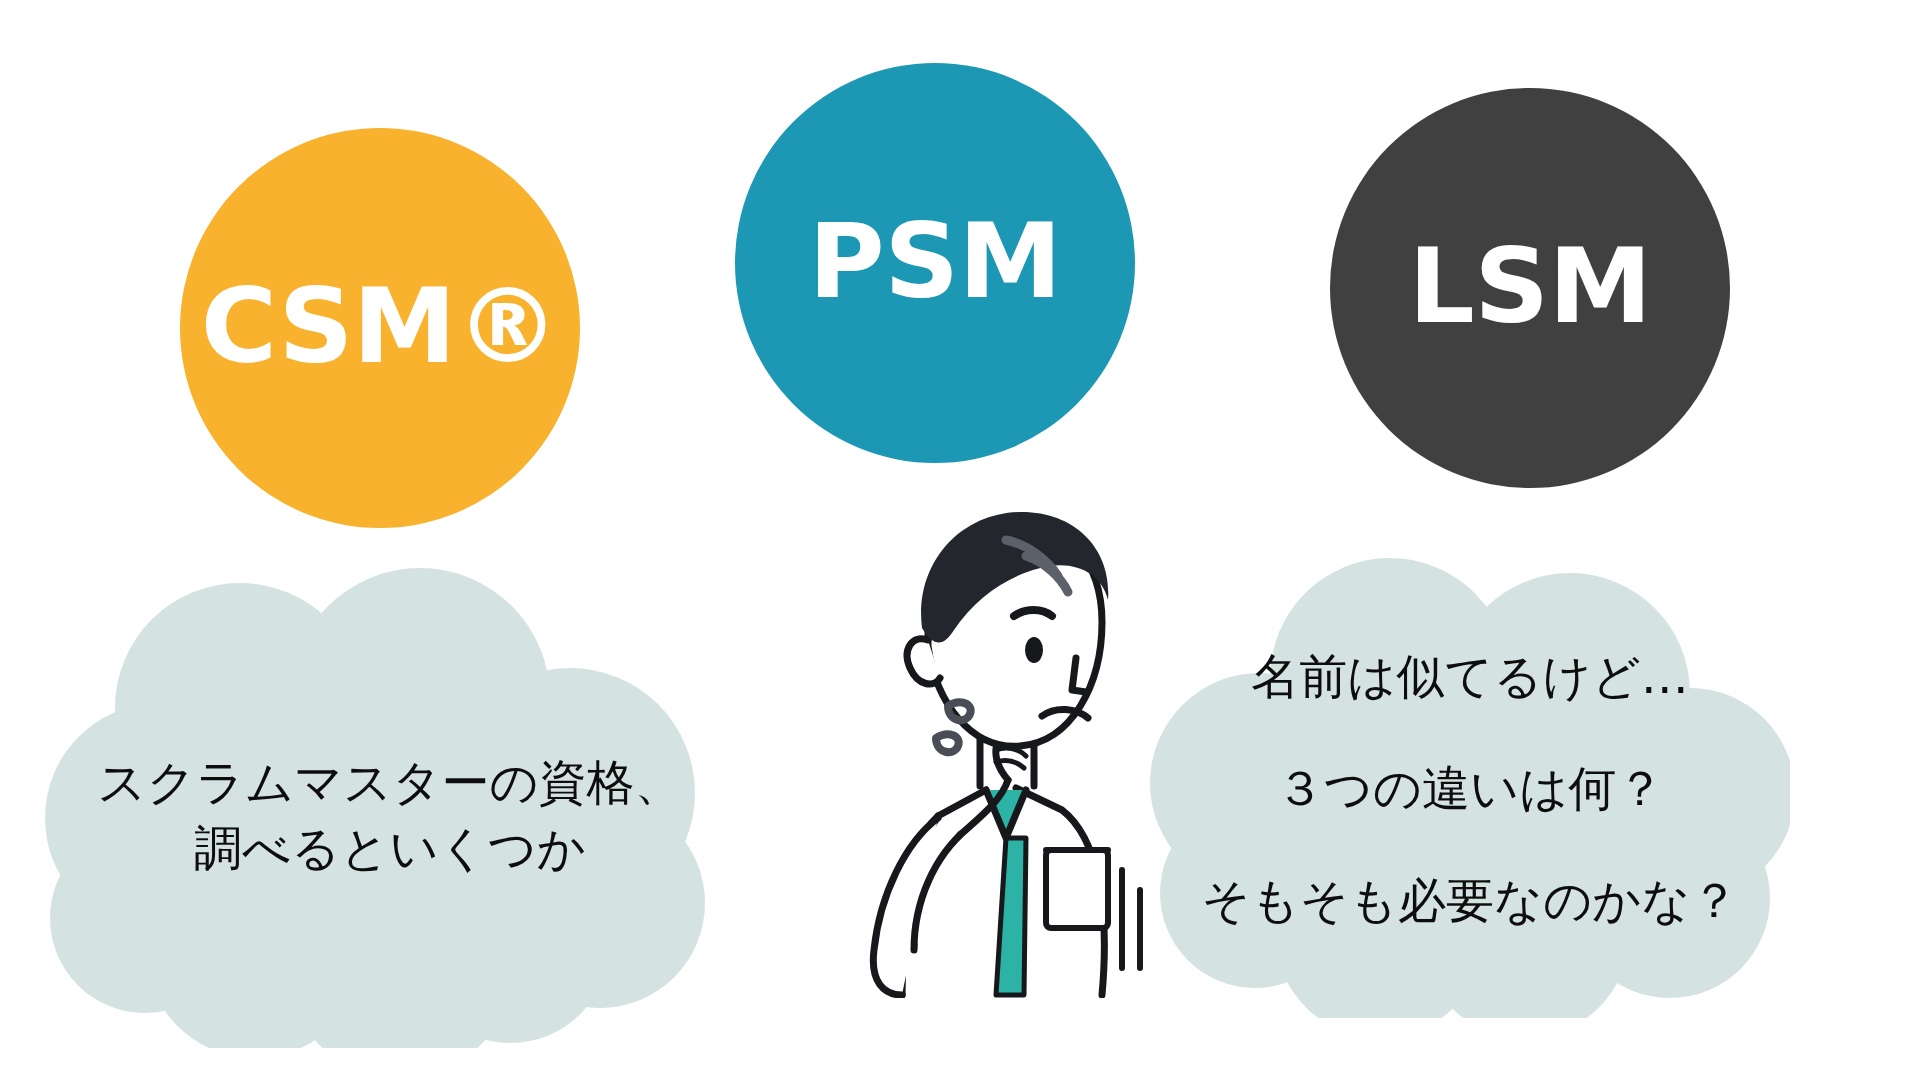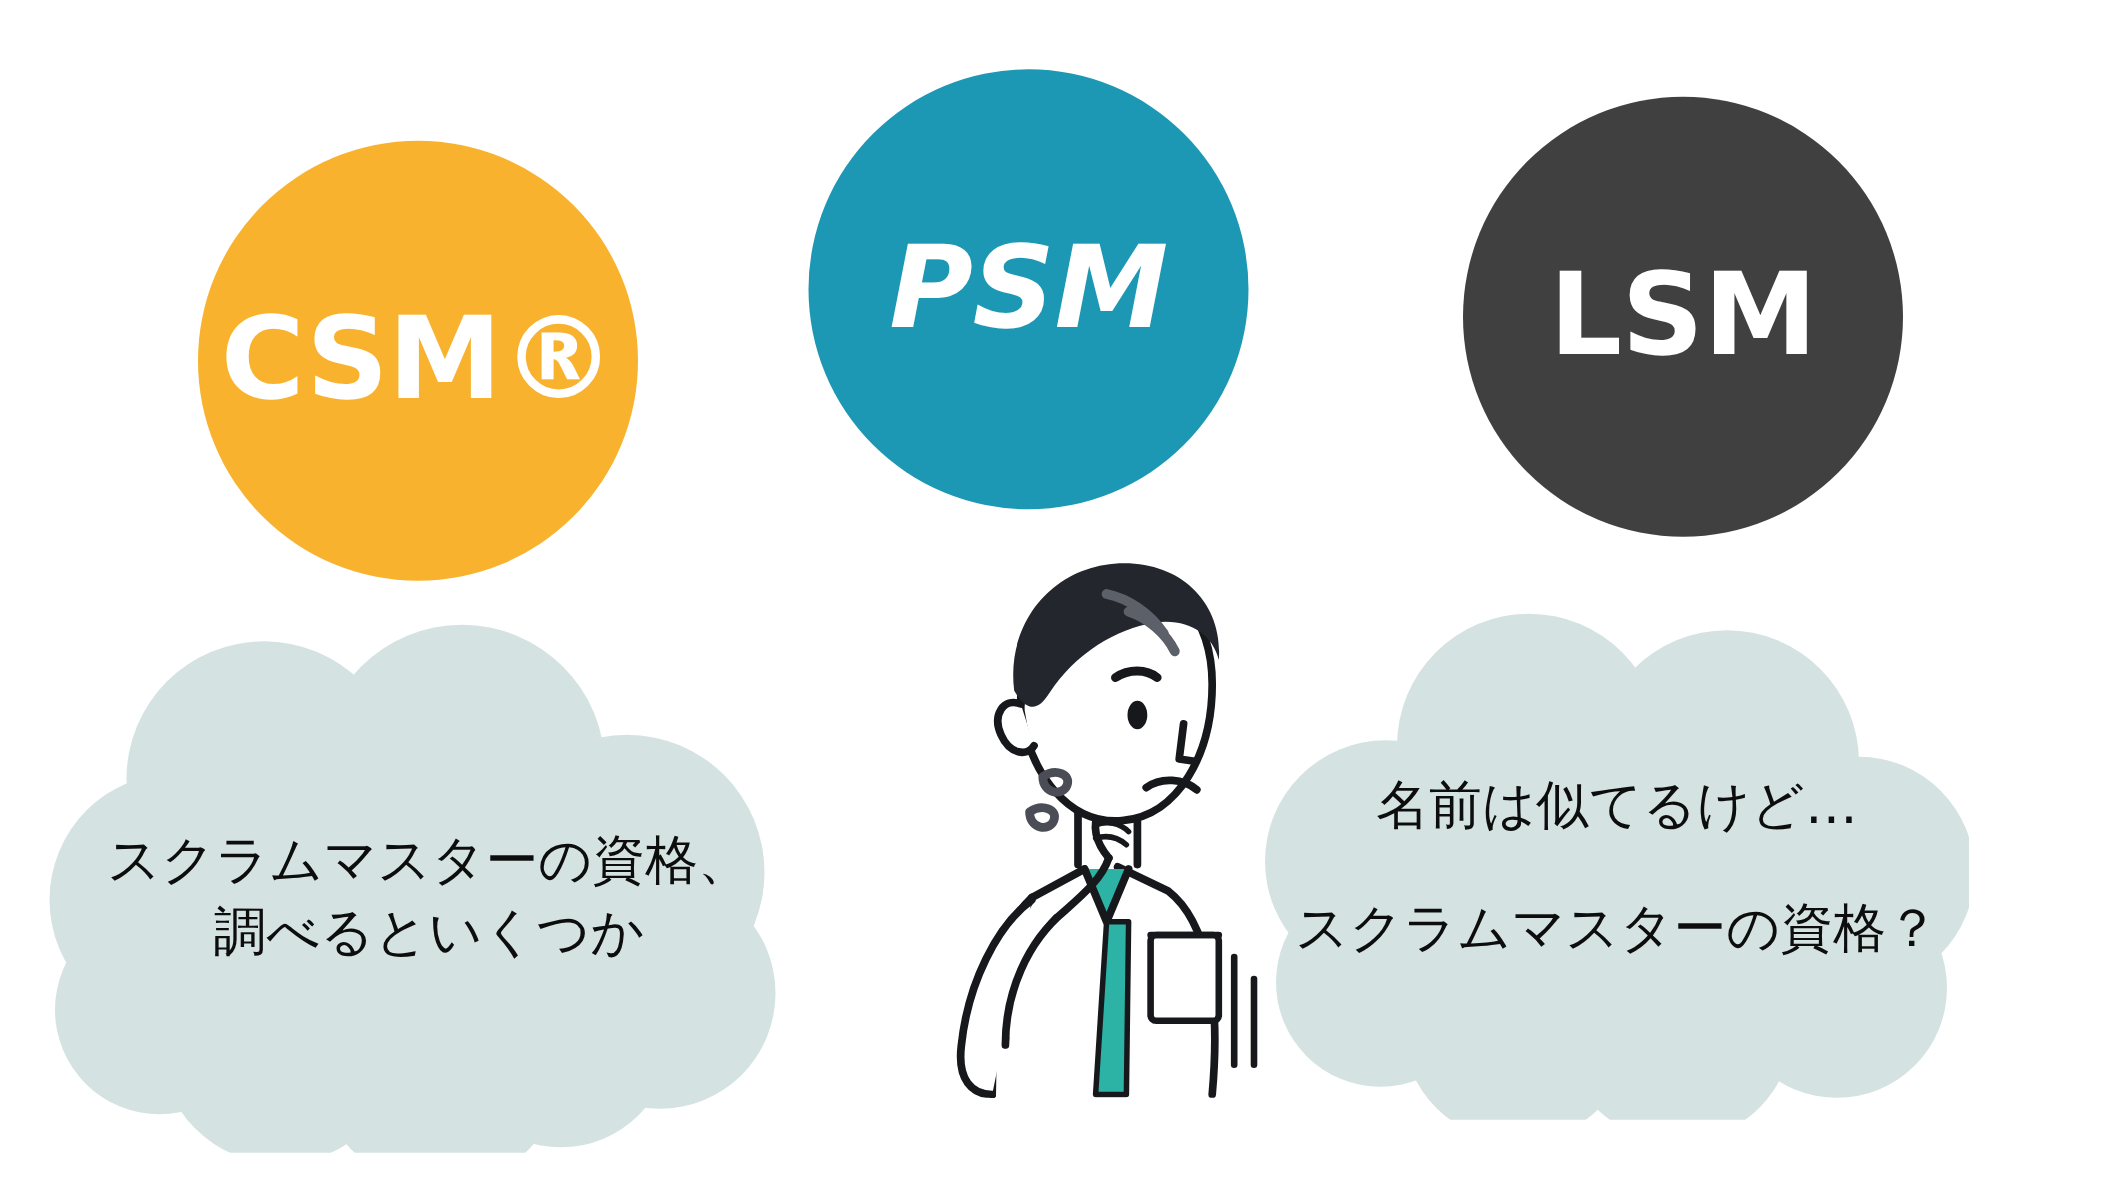--- a/index.html
+++ b/index.html
@@ -43,21 +43,20 @@
     background: #F8B22E;
     font-size: 104px;
   }
   .badge-psm {
     left: 735px;
     top: 35px;
     width: 400px;
     height: 400px;
     background: #1D98B4;
     font-size: 104px;
-    font-style: italic;
   }
   .badge-lsm {
     left: 1330px;
     top: 60px;
     width: 400px;
     height: 400px;
     background: #404040;
     font-size: 104px;
   }
   .badge-label {
@@ -154,21 +153,22 @@
         <circle cx="520" cy="350" r="100"></circle>
         <circle cx="110" cy="235" r="110"></circle>
         <circle cx="105" cy="345" r="95"></circle>
         <circle cx="230" cy="385" r="105"></circle>
         <circle cx="375" cy="385" r="105"></circle>
         <rect x="95" y="180" width="450" height="200" rx="80"></rect>
       </g>
     </svg>
     <div class="cloud-text">
       <span class="line">名前は似てるけど…</span>
-      <span class="line">スクラムマスターの資格？</span>
+      <span class="line">３つの違いは何？</span>
+      <span class="line">そもそも必要なのかな？</span>
     </div>
   </div>
 
   <div class="person">
     <svg width="380" height="500" viewBox="0 0 380 500">
       <g fill="none" stroke="#17181c" stroke-width="7" stroke-linecap="round" stroke-linejoin="round">
 
         <path d="M92 497 C 80 420, 92 352, 128 318 L 176 292" fill="#ffffff"></path>
         <path d="M292 497 C 300 408, 288 340, 252 312 L 206 290" fill="#ffffff"></path>
         <path d="M128 318 C 108 350, 92 420, 92 497" fill="#ffffff"></path>

